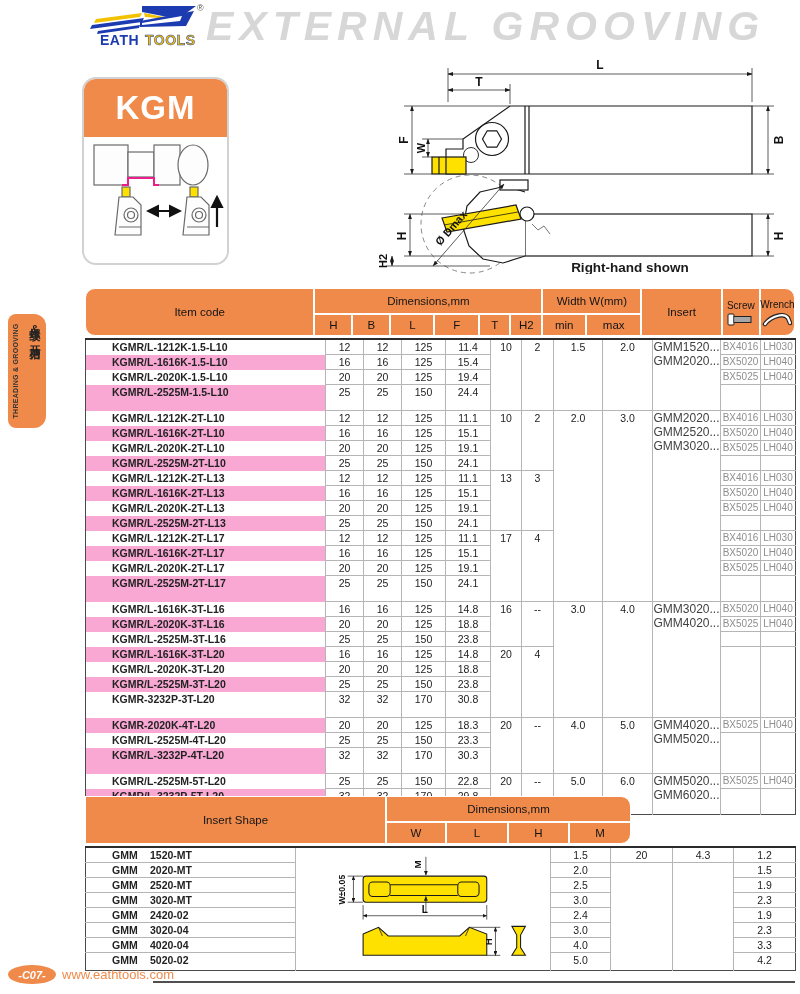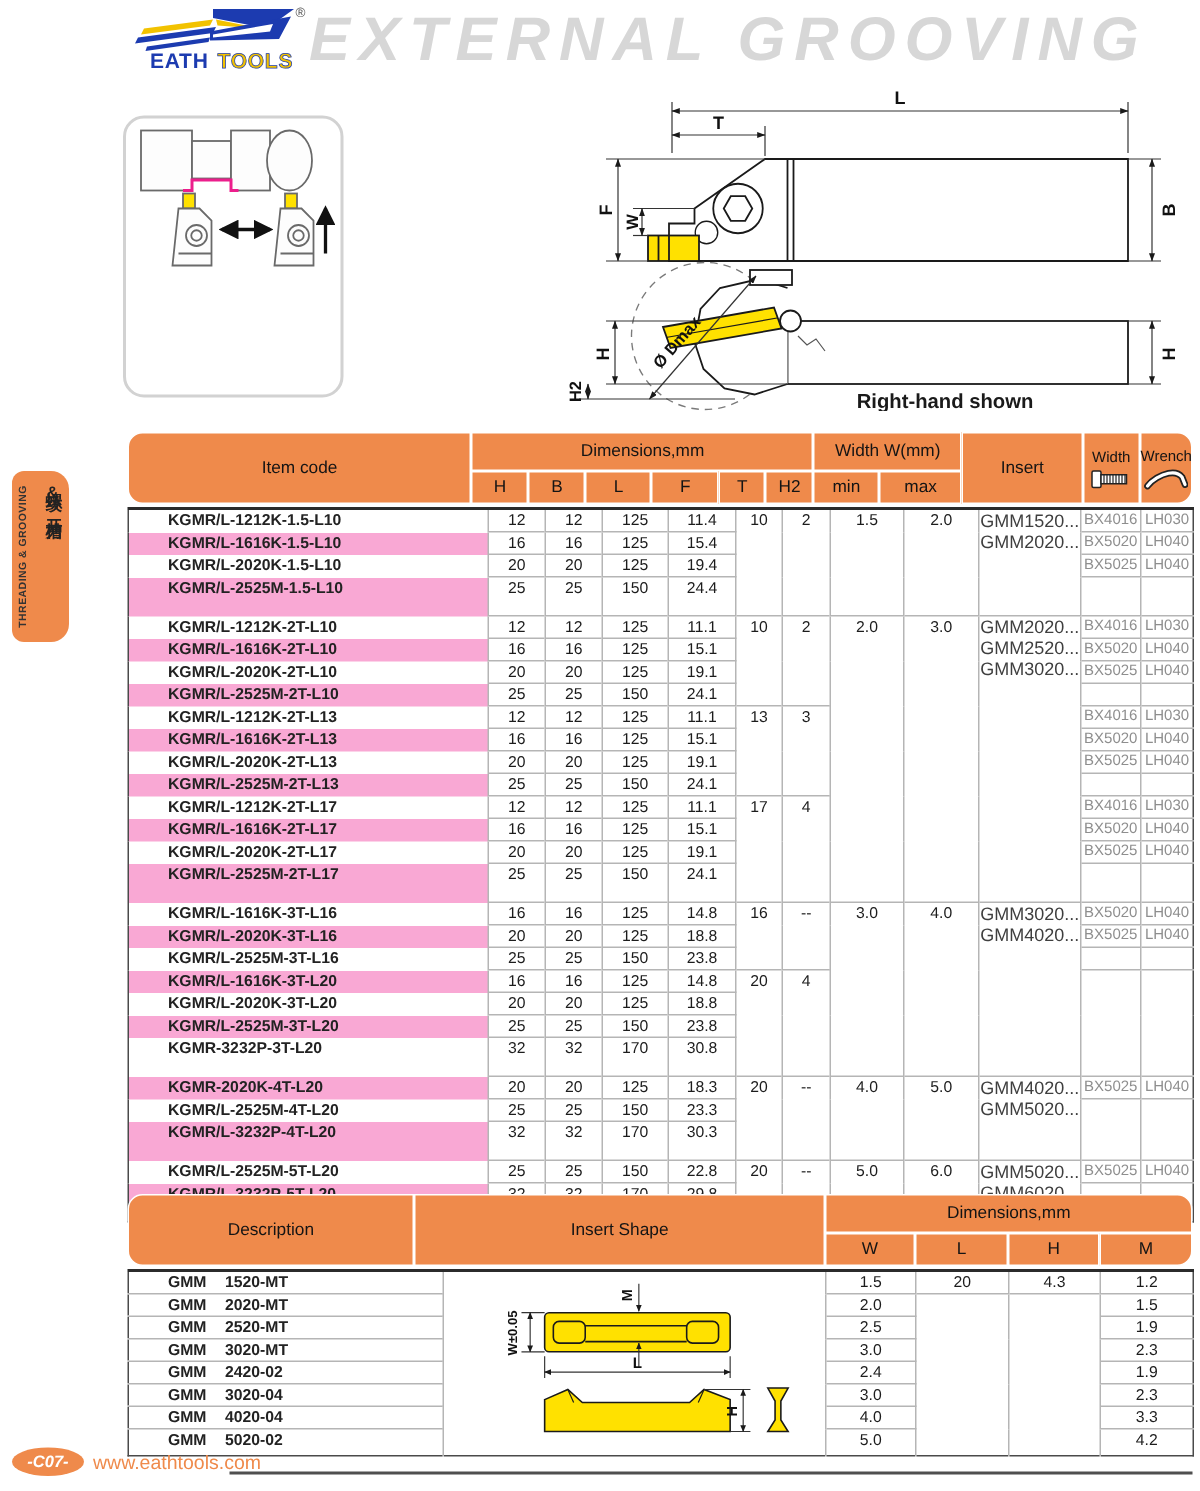--- a/index.html
+++ b/index.html
@@ -81,20 +81,23 @@
   <text x="115" y="9" font-size="9" fill="#555">®</text>
 </svg>
 <div class="abs page-title">EXTERNAL GROOVING</div>
 
 <div class="abs tab">
   <div class="tab-en">THREADING &amp; GROOVING</div>
   <div class="tab-cn">螺纹&amp;开槽刀</div>
 </div>
 
 <div class="abs card">
+  <div class="card-head">
+    <span>KGM</span>
+  </div>
   <svg width="139" height="122" viewBox="0 0 139 122" style="display:block;margin:2px auto 0">
     <defs>
       <marker id="ca" markerWidth="6" markerHeight="6" refX="5" refY="3" orient="auto">
           <path d="M0,0 L6,3 L0,6 Z" fill="#111"></path>
         </marker>
       <marker id="cb" markerWidth="6" markerHeight="6" refX="1" refY="3" orient="auto">
           <path d="M6,0 L0,3 L6,6 Z" fill="#111"></path>
         </marker>
     </defs>
     <g stroke="#6a6a6a" stroke-width="1.2" fill="#fdfdfd">
@@ -208,21 +211,21 @@
   </div>
   <div style="width:99px;display:flex;flex-direction:column">
     <div class="hc" style="height:26px">Width W(mm)</div>
     <div style="flex:1;display:flex">
       <div class="hc" style="width:49px">min</div>
       <div class="hc" style="width:62px">max</div>
     </div>
   </div>
   <div class="hc" style="width:84px">Insert</div>
   <div class="hc sc" style="width:40px">
-    <span>Width</span>
+    <span>Screw</span>
     <svg width="27" height="15" viewBox="0 0 27 15">
       <rect x="1" y="2" width="6" height="11" rx="1" fill="#fff" stroke="#222"></rect>
       <rect x="7" y="4.5" width="17" height="6" fill="#fff" stroke="#222"></rect>
       <path d="M9,4.5 V10.5 M11,4.5 V10.5 M13,4.5 V10.5 M15,4.5 V10.5 M17,4.5 V10.5 M19,4.5 V10.5 M21,4.5 V10.5 M23,4.5 V10.5" stroke="#222" stroke-width="0.8"></path>
     </svg>
   </div>
   <div class="hc sc rr" style="width:35px">
     <span>Wrench</span>
     <svg width="30" height="16" viewBox="0 0 30 16">
       <path d="M3,13 C6,9 12,5.5 17,4.5 C21,3.7 24,4.5 26,7 L28,12" fill="none" stroke="#222" stroke-width="4.5" stroke-linecap="round"></path>
@@ -535,21 +538,20 @@
         <td class="num bt gend">32</td>
         <td class="num bt gend">170</td>
         <td class="num bt gend">29.8</td>
         <td class="fill bt"></td>
         <td class="fill bt"></td>
       </tr>
     </tbody>
 </table>
 
 <div class="abs thead" style="left:85px;top:796px;width:710px;height:48px">
-  <div class="hc rl" style="width:210px">Description</div>
   <div class="hc" style="width:301px">Insert Shape</div>
   <div style="width:245px;display:flex;flex-direction:column">
     <div class="hc rtr" style="height:26px">Dimensions,mm</div>
     <div style="flex:1;display:flex">
       <div class="hc" style="width:60px">W</div>
       <div class="hc" style="width:62px">L</div>
       <div class="hc" style="width:61px">H</div>
       <div class="hc rbr" style="width:62px">M</div>
     </div>
   </div>

